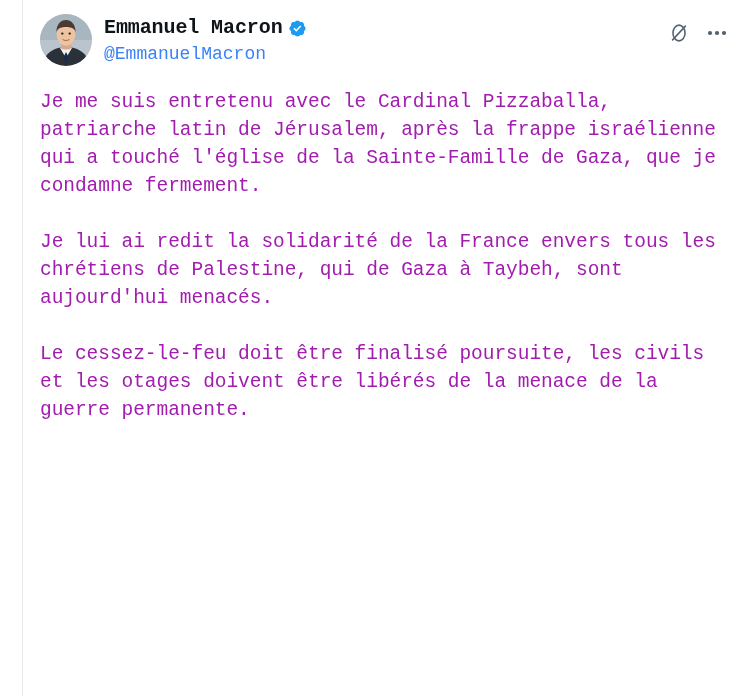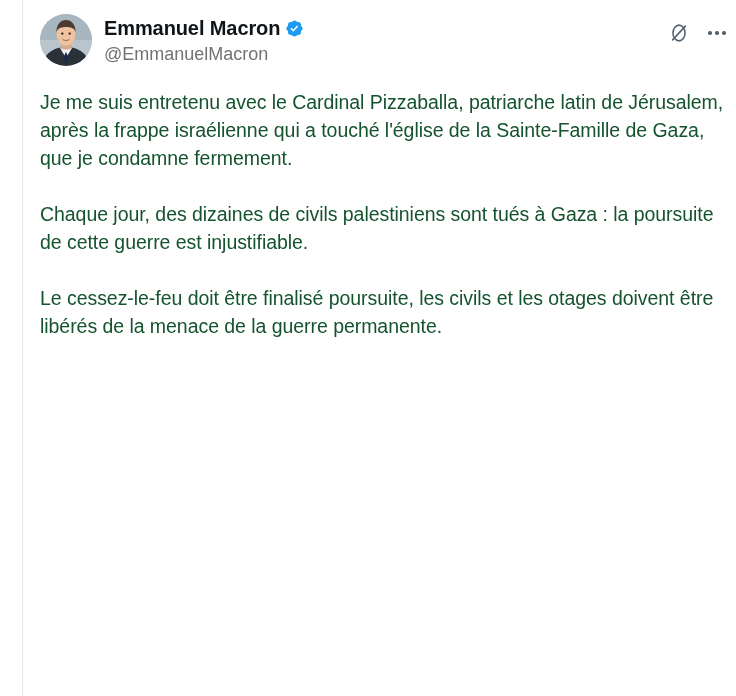--- a/index.html
+++ b/index.html
@@ -13,20 +13,21 @@
     font-family: "Liberation Sans", sans-serif;
     color: #0f1419;
     overflow: hidden;
   }
   .tweet-card {
     position: relative;
     width: 736px;
     height: 696px;
     background: #ffffff;
     box-sizing: border-box;
+    font-family: Liberation Mono, monospace;
   }
   
   .left-rule {
     position: absolute;
     left: 22px;
     top: 0;
     width: 1px;
     height: 696px;
     background: #e9e9e9;
   }
@@ -72,21 +73,21 @@
     letter-spacing: -0.1px;
   }
   .verified {
     width: 19px;
     height: 19px;
     display: inline-block;
     flex: 0 0 auto;
   }
   .handle {
     font-size: 18px;
-    color: #737373;
+    color: #3b82f6;
     line-height: 22px;
     margin-top: 3px;
   }
   .header-actions {
     position: absolute;
     right: 0;
     top: 8px;
     display: flex;
     align-items: center;
     gap: 16px;
@@ -112,21 +113,21 @@
     top: 9px;
   }
   .more-icon span:nth-child(1) { left: 2px; }
   .more-icon span:nth-child(2) { left: 9px; }
   .more-icon span:nth-child(3) { left: 16px; }
 
   .body-text {
     margin-top: 16px;
     font-size: 19.5px;
     line-height: 28px;
-    color: #14532d;
+    color: #a21caf;
     letter-spacing: -0.05px;
   }
   .body-text p {
     margin: 0 0 28px 0;
     white-space: pre-wrap;
   }
   .body-text p:last-child {
     margin-bottom: 0;
   }
 </style>
@@ -195,18 +196,18 @@
           <span></span>
             <span></span>
             <span></span>
         </span>
       </div>
 
     </div>
 
     <div class="body-text">
       <p>Je me suis entretenu avec le Cardinal Pizzaballa, patriarche latin de Jérusalem, après la frappe israélienne qui a touché l'église de la Sainte-Famille de Gaza, que je condamne fermement.</p>
-      <p>Chaque jour, des dizaines de civils palestiniens sont tués à Gaza : la poursuite de cette guerre est injustifiable.</p>
+      <p>Je lui ai redit la solidarité de la France envers tous les chrétiens de Palestine, qui de Gaza à Taybeh, sont aujourd'hui menacés.</p>
       <p>Le cessez-le-feu doit être finalisé poursuite, les civils et les otages doivent être libérés de la menace de la guerre permanente.</p>
     </div>
 
   </div>
 </div>
 
 </body></html>

